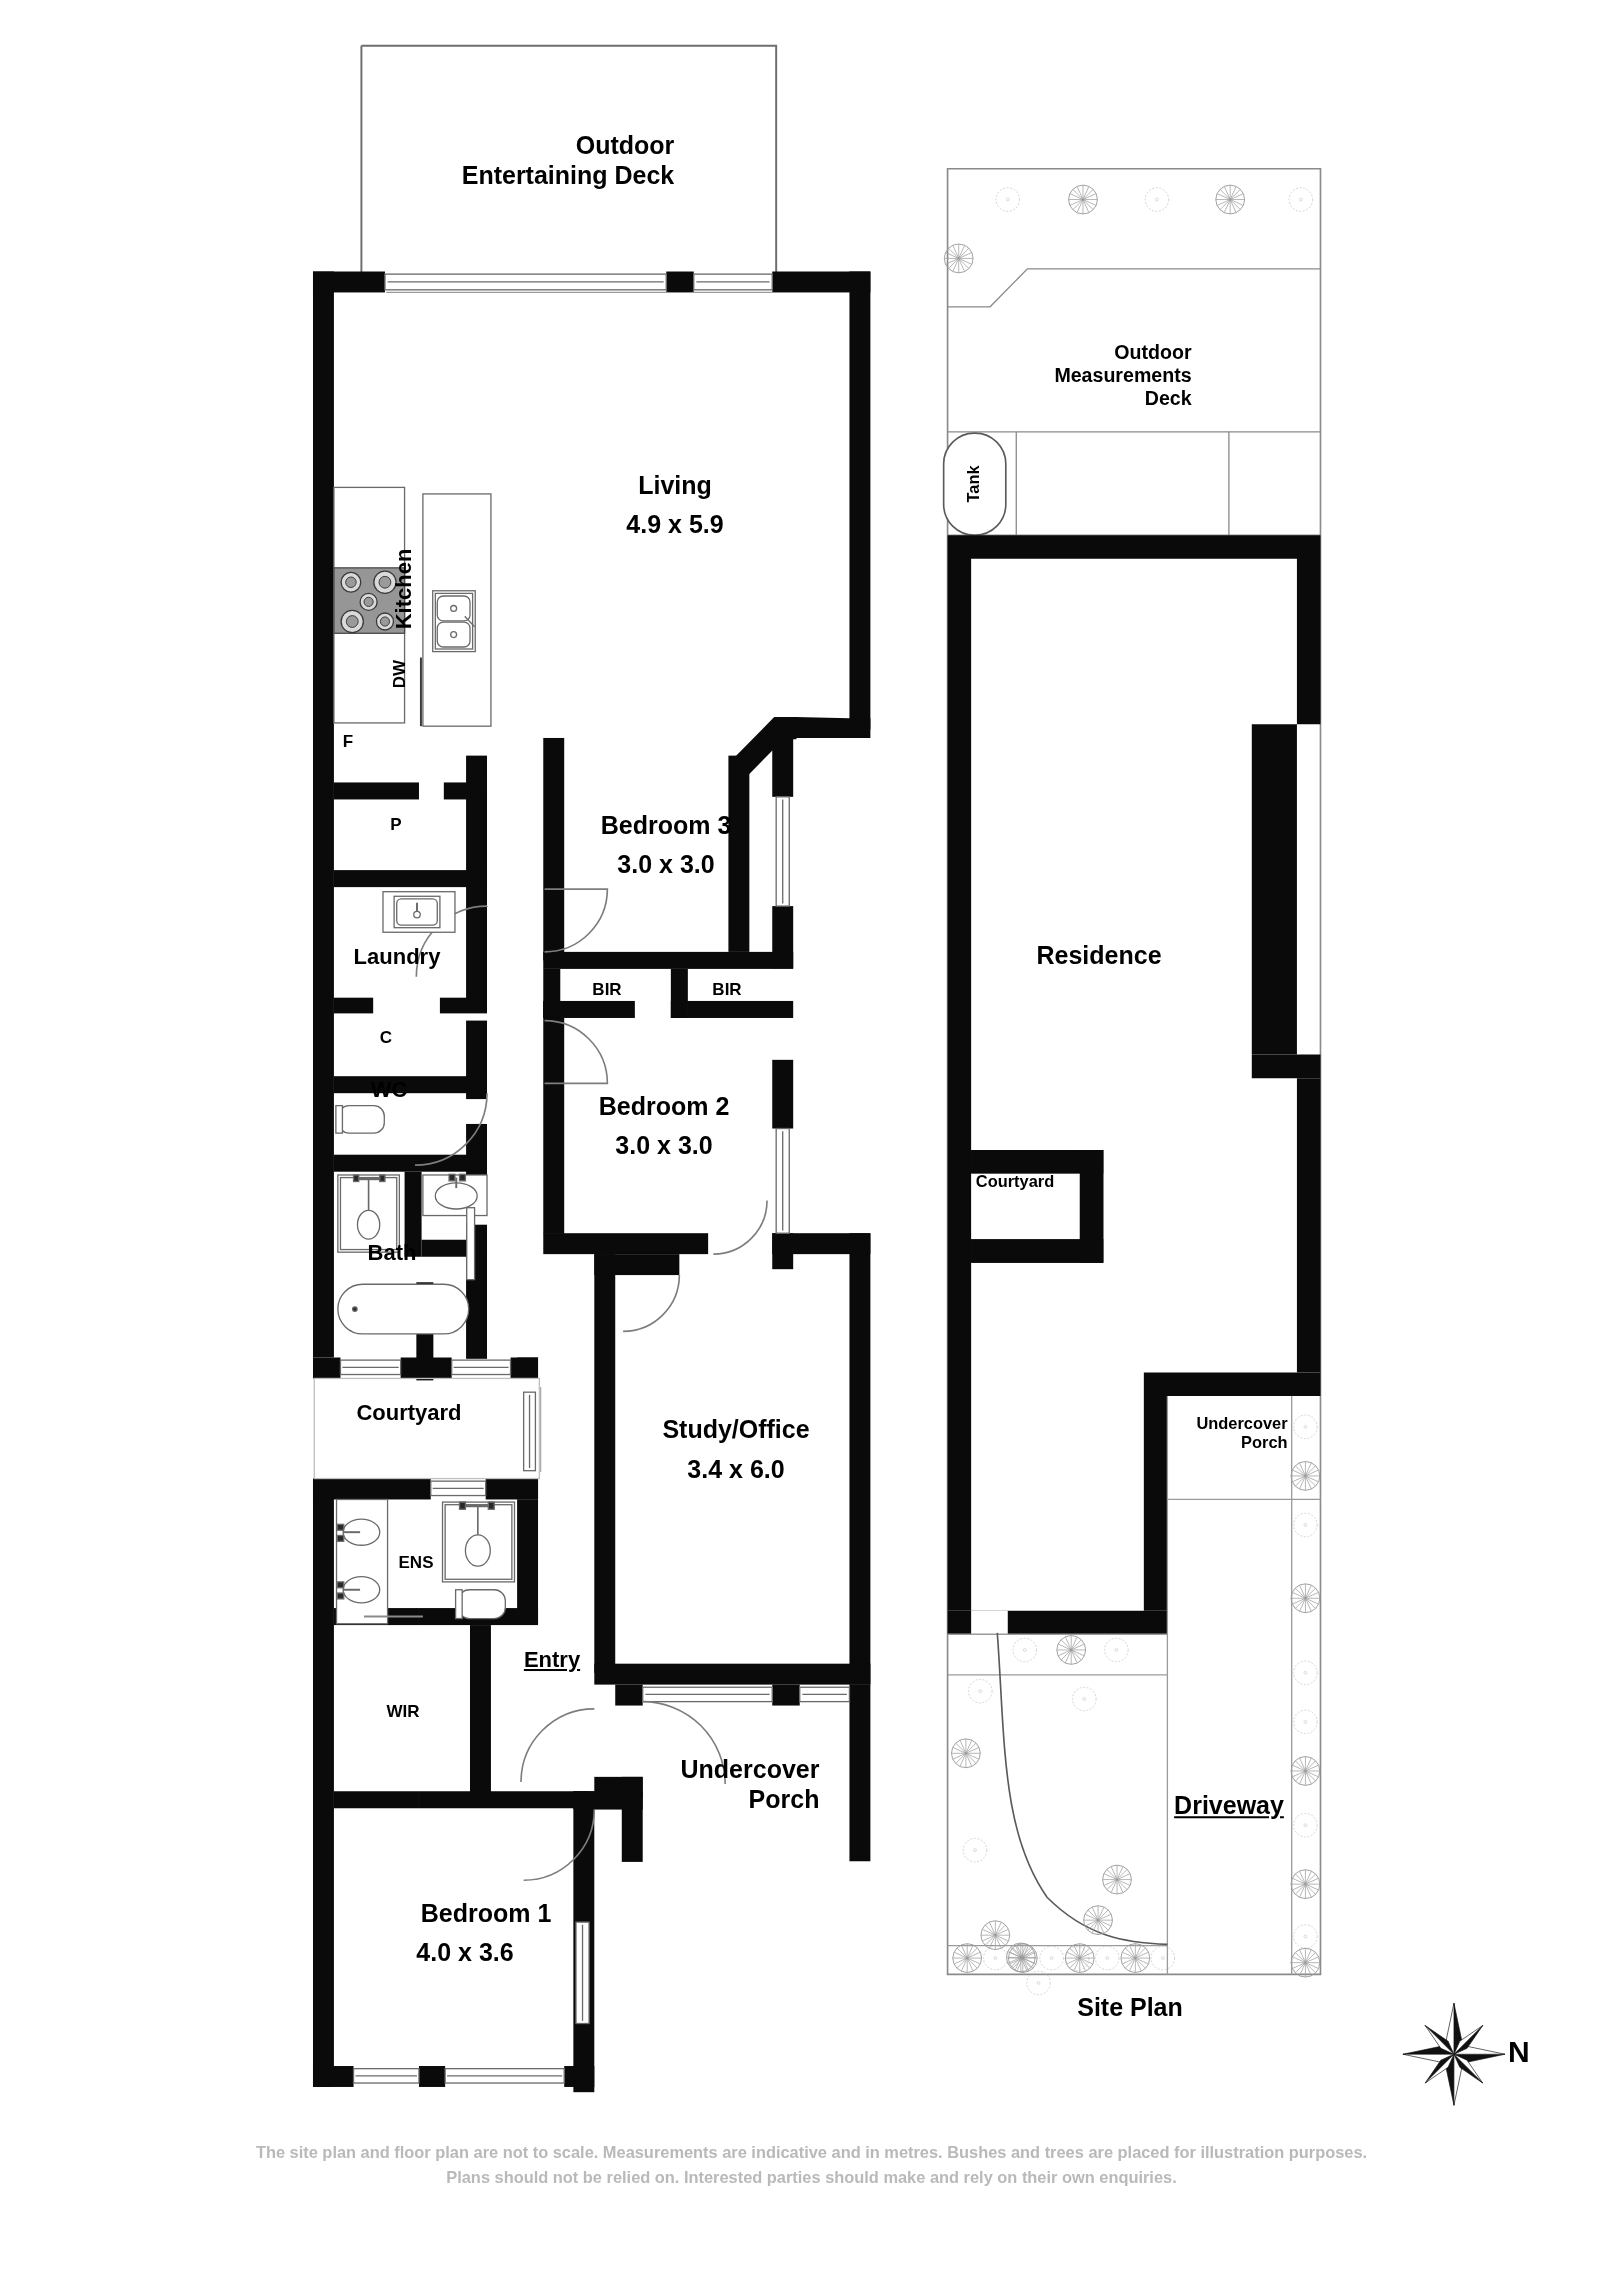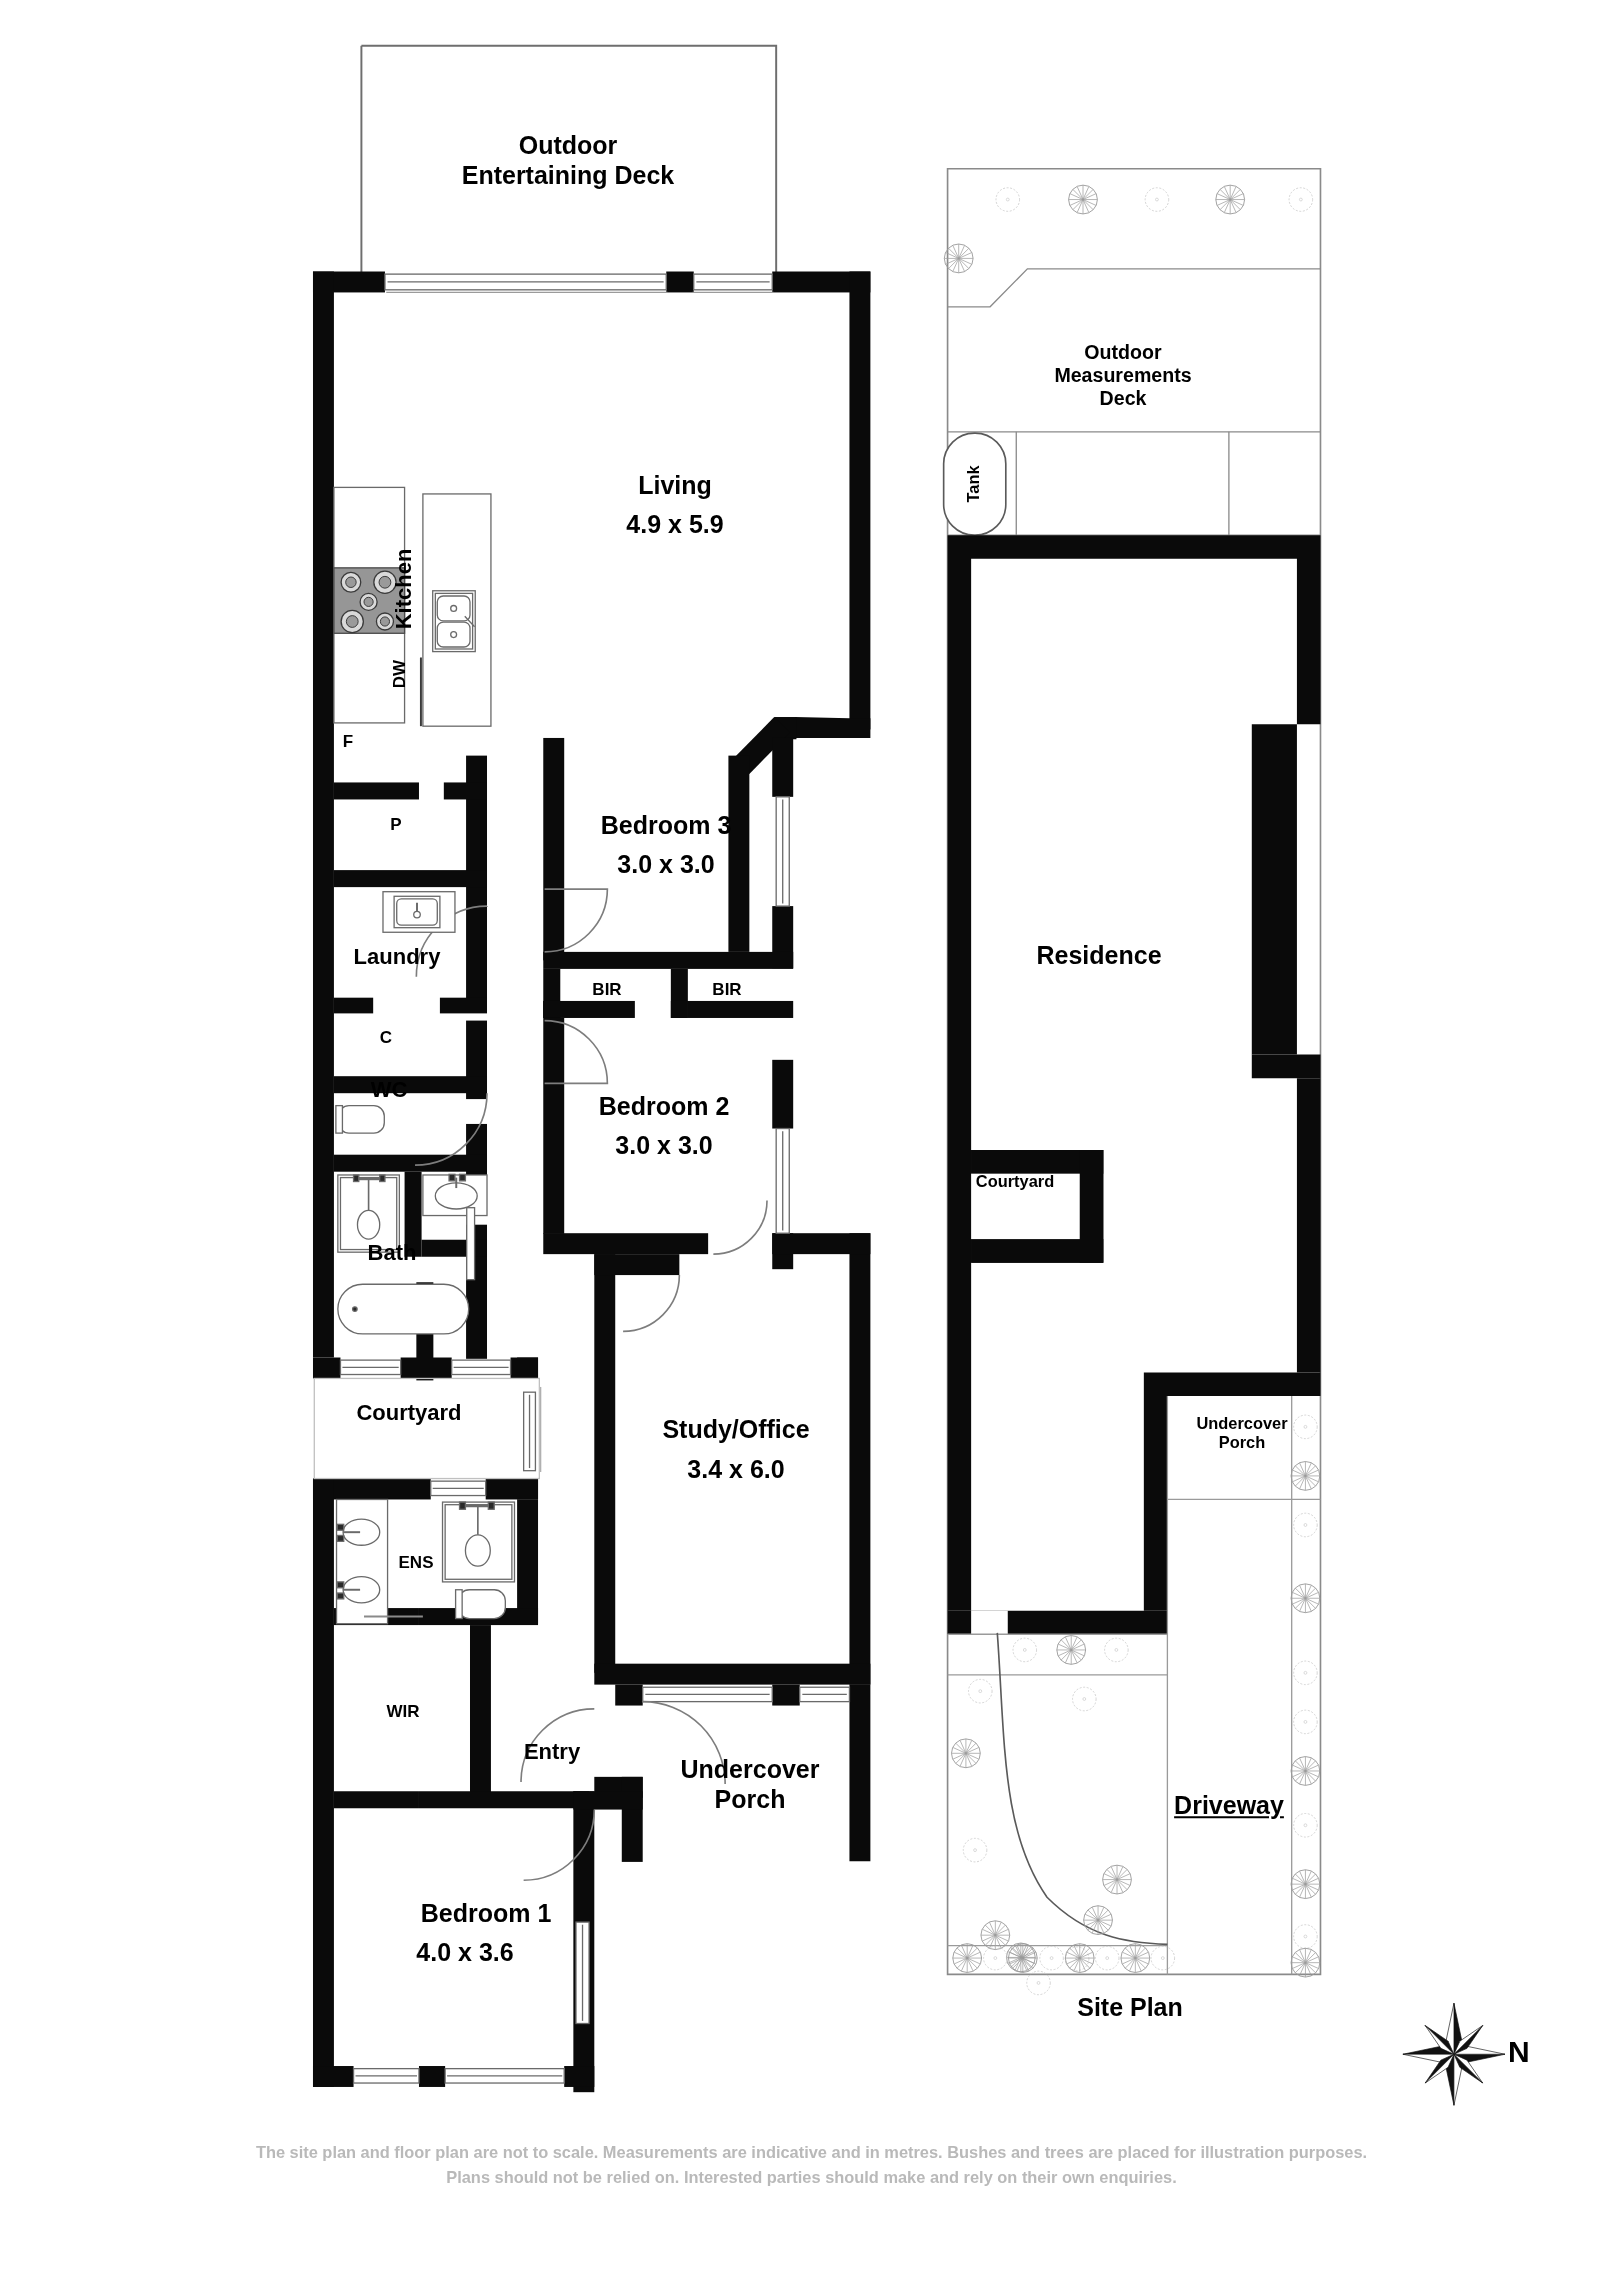--- a/index.html
+++ b/index.html
@@ -7,21 +7,21 @@
   body{width:1623px;height:2295px;position:relative;font-family:"Liberation Sans",sans-serif;color:#000;}
   #stage{position:absolute;left:0;top:0;width:1623px;height:2295px;overflow:hidden;background:#fff;}
   svg{position:absolute;left:0;top:0;}
   .lbl{position:absolute;font-family:"Liberation Sans",sans-serif;font-weight:bold;color:#000;
        text-align:center;line-height:1.18;white-space:pre;}
   .lbl.big{font-size:25px;}
   .lbl.mid{font-size:22px;}
   .lbl.small{font-size:17px;}
   .lbl.site{font-size:19.6px;}
   .lbl.sitesm{font-size:16.4px;}
-  .ctr{transform:translate(-50%,-50%);}
+  .ctr{transform:translate(-50%,-50%);text-align:right;}
   .rot90{transform:translate(-50%,-50%) rotate(-90deg);}
   .disc{position:absolute;left:0;top:2140px;width:1623px;text-align:center;
         font-family:"Liberation Sans",sans-serif;font-size:16.4px;font-weight:bold;
         color:#b9b9b9;line-height:1.5;}
   .compass-n{position:absolute;font-size:30px;font-weight:bold;}
 </style>
 </head>
 <body>
 
 <div id="stage">
@@ -499,21 +499,21 @@
 <div class="lbl small ctr" style="left:727px;top:990px;">BIR</div>
 
 <div class="lbl big ctr" style="left:664px;top:1107px;">Bedroom 2</div>
 <div class="lbl big ctr" style="left:664px;top:1146px;">3.0 x 3.0</div>
 
 <div class="lbl big ctr" style="left:736px;top:1430px;">Study/Office</div>
 <div class="lbl big ctr" style="left:736px;top:1470px;">3.4 x 6.0</div>
 
 <div class="lbl small ctr" style="left:416px;top:1563px;">ENS</div>
 <div class="lbl small ctr" style="left:403px;top:1712px;">WIR</div>
-<div class="lbl mid ctr" style="left:552px;top:1752px;">Entry</div>
+<div class="lbl mid ctr" style="left:552px;top:1660px;text-decoration:underline;">Entry</div>
 
 <div class="lbl big ctr" style="left:750px;top:1784px;"><span>Undercover</span><br><span>Porch</span></div>
 
 <div class="lbl big ctr" style="left:486px;top:1914px;">Bedroom 1</div>
 <div class="lbl big ctr" style="left:465px;top:1953px;">4.0 x 3.6</div>
 
 <div class="lbl sitesm rot90" style="left:974px;top:484px;">Tank</div>
 <div class="lbl site ctr" style="left:1123px;top:376px;"><span>Outdoor</span><br><span>Measurements</span><br><span>Deck</span></div>
 <div class="lbl big ctr" style="left:1099px;top:940px;margin-top:16px;">Residence</div>
 <div class="lbl sitesm ctr" style="left:1015px;top:1182px;">Courtyard</div>

